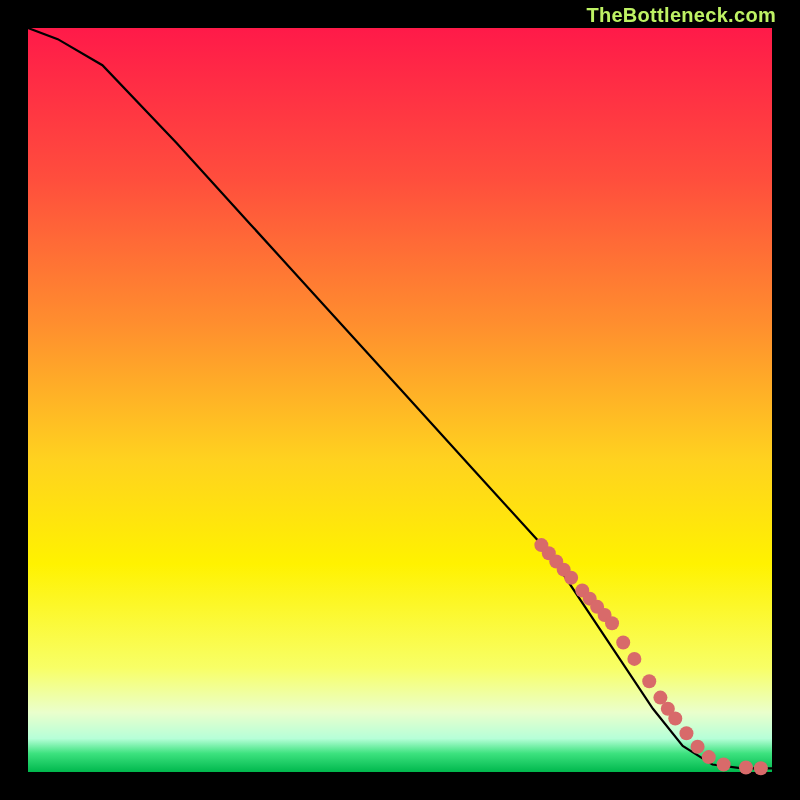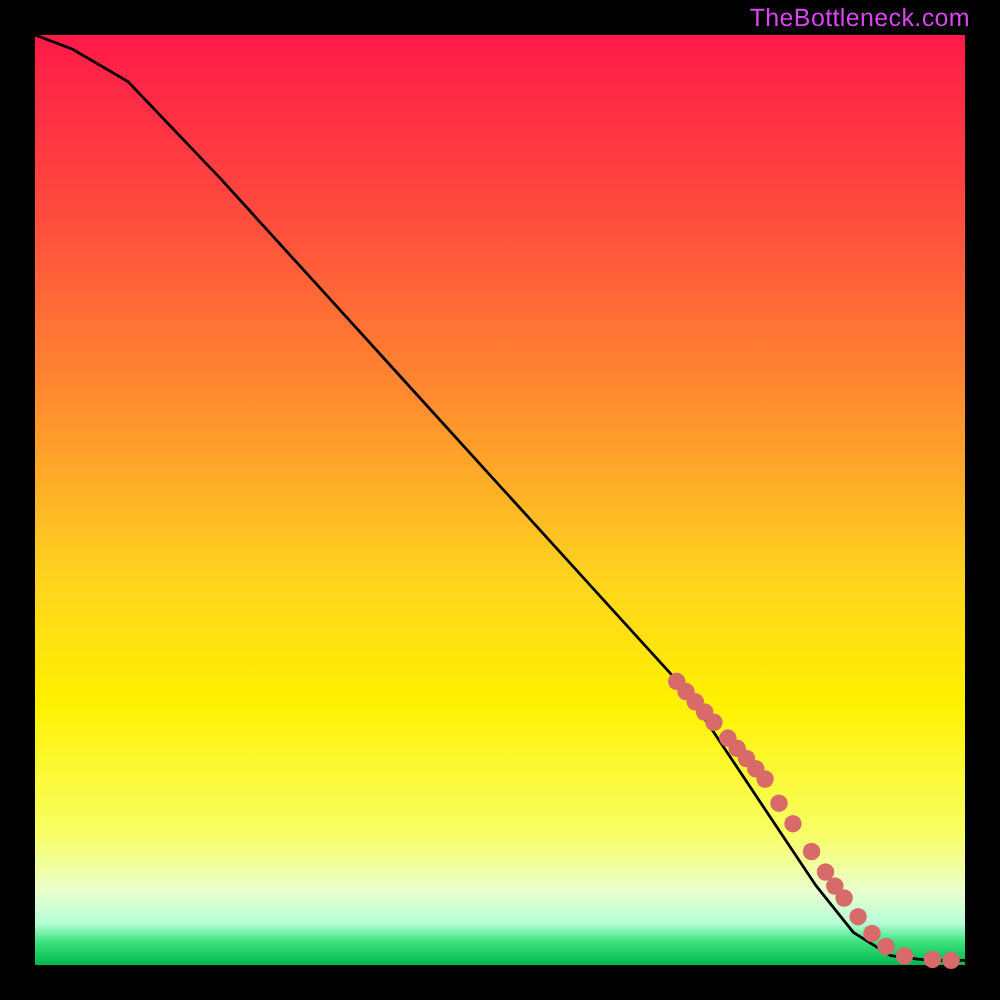--- a/index.html
+++ b/index.html
@@ -1,17 +1,17 @@
 <!DOCTYPE html>
 <html><head>
 <meta charset="utf-8">
 <style>
 html,body{margin:0;padding:0;width:800px;height:800px;background:#000;overflow:hidden;font-family:Arial,Helvetica,sans-serif}
 .stage{position:relative;width:800px;height:800px}
-.attribution{position:absolute;top:4px;right:24px;color:#d946ef;font-size:20px;font-weight:400;letter-spacing:.3px}
+.attribution{position:absolute;top:4px;right:24px;color:#bef264;font-size:20px;font-weight:700;letter-spacing:.3px}
 svg{position:absolute;left:0;top:0}
 </style>
 </head>
 <body>
 <div class="stage">
 
 <svg width="800" height="800" viewBox="0 0 800 800">
   <defs>
     <linearGradient id="bg-grad" x1="0" y1="0" x2="0" y2="1">
           <stop offset="0%" stop-color="#ff1a49"></stop>

